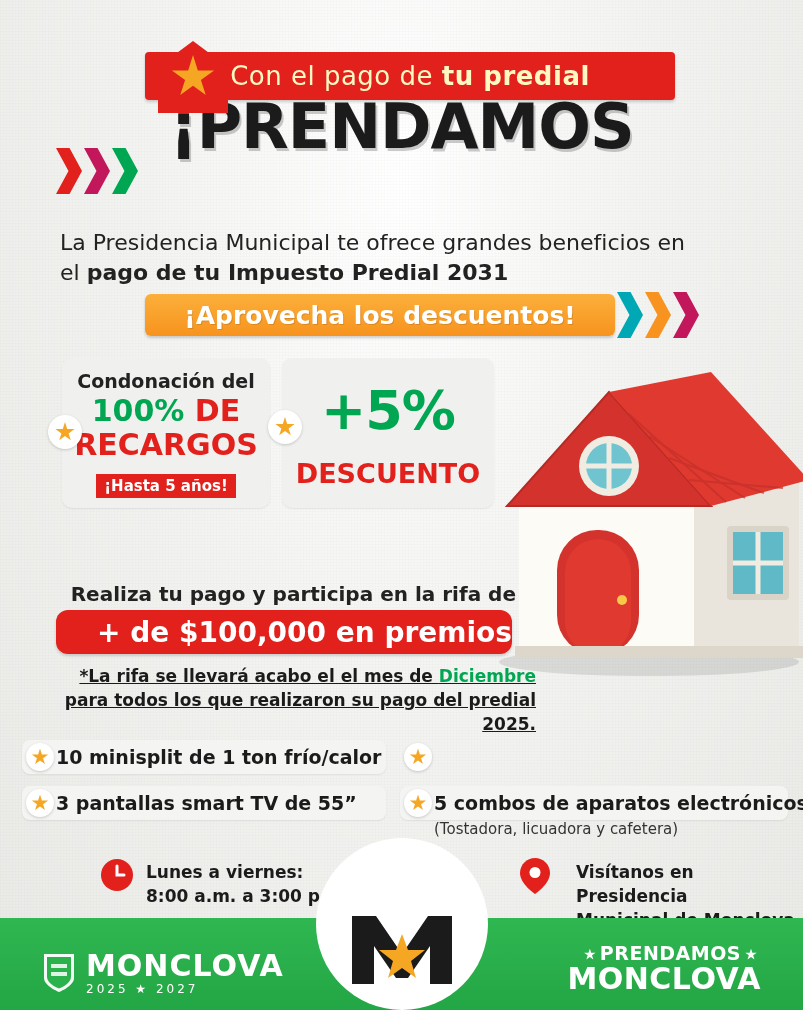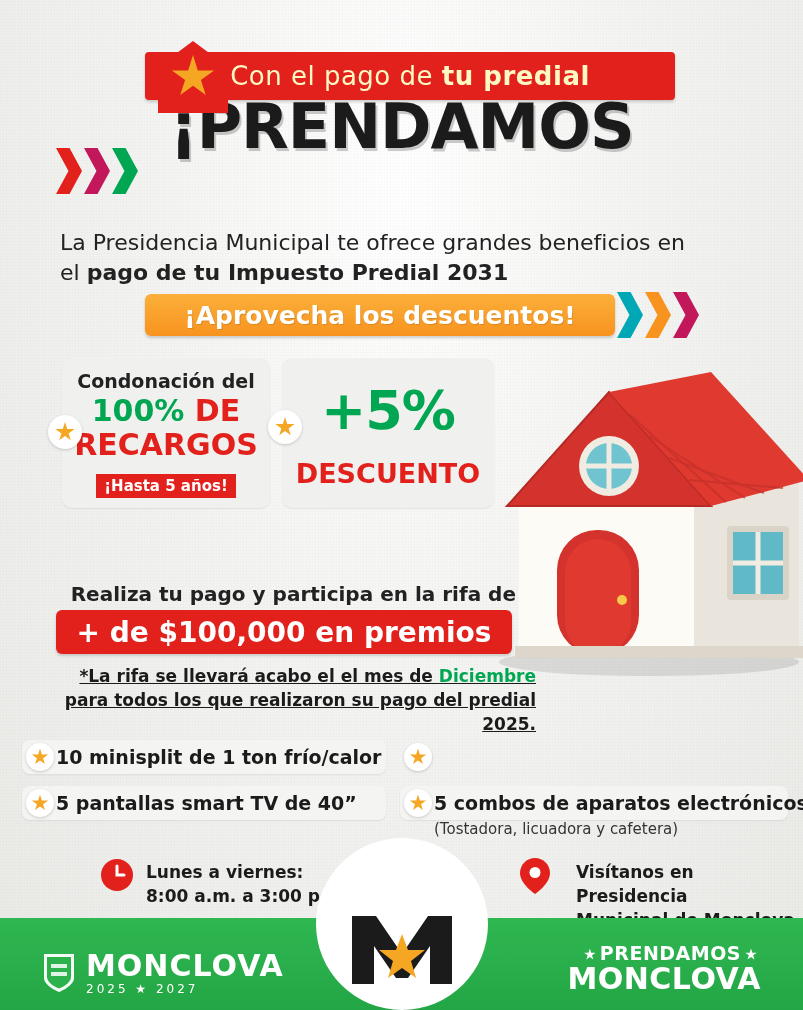--- a/index.html
+++ b/index.html
@@ -178,22 +178,22 @@
     font-size: 24px; font-weight:700; color:#e2211c; z-index:4;
     font-family: "DejaVu Sans", sans-serif;
   }
   .mid2 {
     position:absolute; top: 582px; left: 56px; width: 460px; text-align:right;
     font-size: 20px; font-weight:700; color:#222; z-index:4;
     font-family: "DejaVu Sans", sans-serif;
   }
   .prize-band {
     position:absolute; top: 610px; left: 56px; width: 456px; height: 44px;
-    background:#e2211c; border-radius: 6px; z-index:4;
-    display:flex; align-items:center; justify-content:center;
+    background:#e2211c; border-radius: 12px; z-index:4;
+    display:flex; align-items:center; justify-content:flex-end;
     box-shadow: 0 2px 3px rgba(0,0,0,.16);
   }
   .prize-band span {
     color:#fff; font-size: 28px; font-weight:700;
     font-family: "DejaVu Sans", sans-serif;
   }
   .note {
     position:absolute; top: 664px; left: 44px; width: 492px; text-align:right;
     font-size: 17px; font-weight:700; color:#1b1b1b; line-height: 24px; z-index:4;
     font-family: "DejaVu Sans", sans-serif;
@@ -385,21 +385,21 @@
   </div>
 
   <div class="pill" id="pill1">
     <div class="txt">10 minisplit de 1 ton frío/calor</div>
   </div>
   <div class="pstar" id="ps1">
       <i></i>
     </div>
 
   <div class="pill" id="pill2">
-    <div class="txt">5 pantallas smart TV de 40”</div>
+    <div class="txt">3 pantallas smart TV de 55”</div>
   </div>
   <div class="pstar" id="ps2">
       <i></i>
     </div>
 
   <div class="pstar" id="ps3">
       <i></i>
     </div>
 
   <div class="pill" id="pill4">

